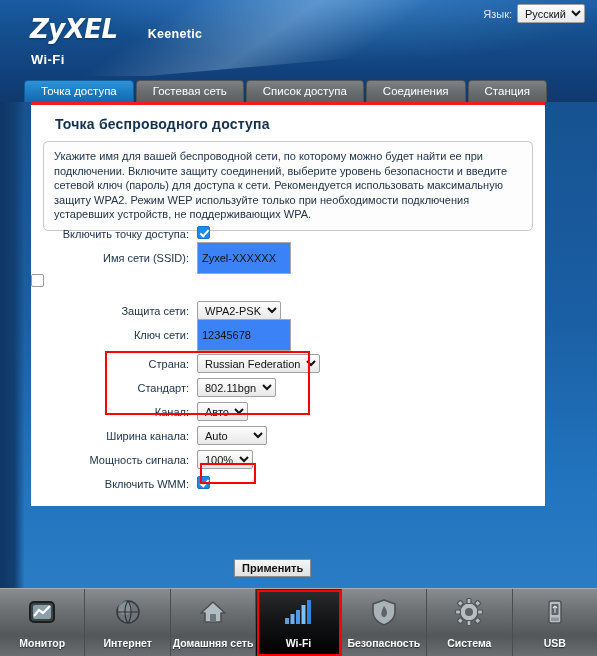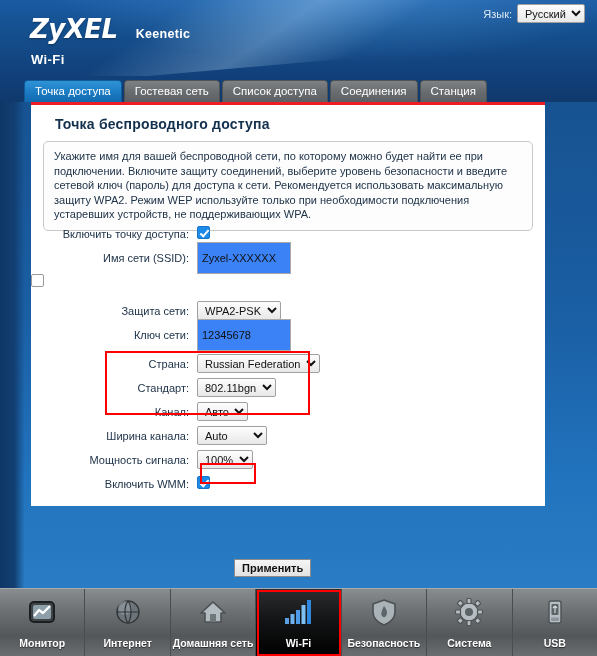--- a/index.html
+++ b/index.html
@@ -32,21 +32,21 @@
   #lang-wrap {
     position: absolute; right: 12px; top: 4px;
     display: flex; align-items: center; gap: 5px;
     z-index: 5;
   }
   #lang-label {
     color: #dbe8f5; font-size: 11px;
   }
   #brand {
     position: absolute; left: 30px; top: 14px;
-    display: flex; align-items: baseline; gap: 18px;
+    display: flex; align-items: baseline; gap: 30px;
     z-index: 5;
   }
   #zyxel-logo {
     color: #fff; font-size: 26px; font-weight: bold;
     font-style: italic; letter-spacing: -0.5px;
     font-family: "DejaVu Sans", sans-serif;
     text-shadow: 0 1px 2px rgba(0,0,0,.35);
   }
   #brand-sub {
     color: #ffffff; font-size: 12.5px; font-weight: bold;
@@ -62,21 +62,21 @@
   #tabbar {
     position: absolute; left: 0; top: 76px;
     width: 597px; height: 26px;
     z-index: 6;
     display: flex; align-items: flex-end;
     padding-left: 24px;
     background: linear-gradient(180deg,#11407a 0%, #10396d 100%);
   }
   .tab {
     height: 22px; line-height: 21px;
-    padding: 0 10px;
+    padding: 0 16px;
     font-size: 11.5px;
     color: #ffffff;
     background: linear-gradient(180deg,#7f8285 0%, #6a6d70 50%, #5d6063 100%);
     border: 1px solid #4f5356;
     border-bottom: none;
     border-radius: 4px 4px 0 0;
     margin-right: 2px;
     cursor: pointer;
     white-space: nowrap;
   }

